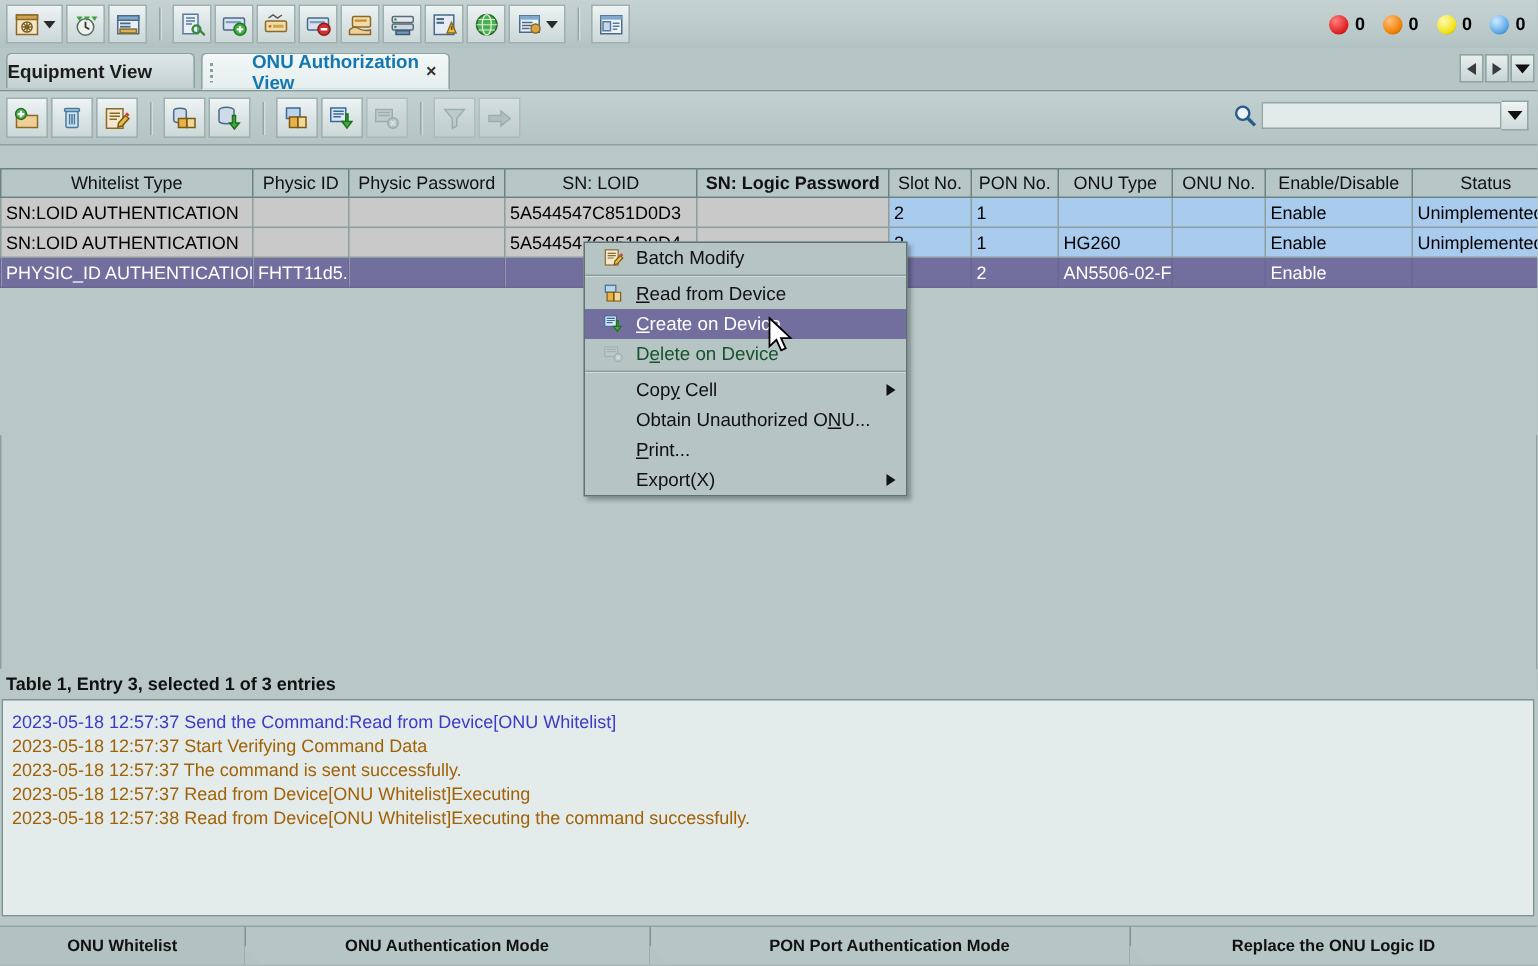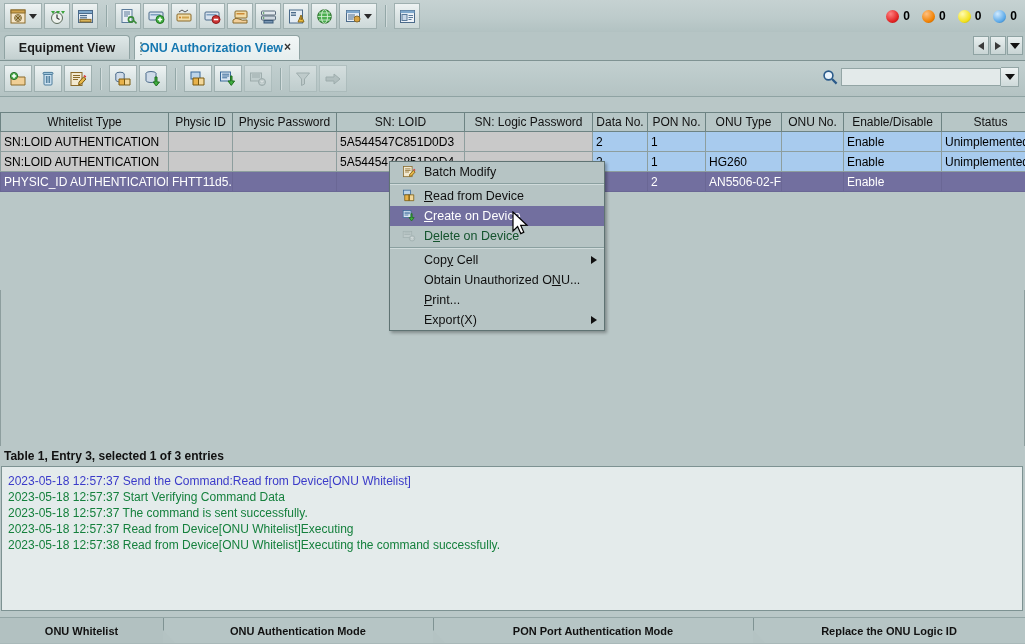--- a/index.html
+++ b/index.html
@@ -40,35 +40,35 @@
   .alarm .dot{width:13px;height:13px;border-radius:50%;display:block;}
   .alarm .cnt{font-size:12px;font-weight:bold;color:#000;}
 
   
   .tabstrip{
     position:absolute;left:0;top:32px;width:1025px;height:28px;
     background:#b6c5c5;border-bottom:1px solid #7f9393;
   }
   .tab{
     position:absolute;top:3px;height:24px;
-    display:flex;align-items:center;justify-content:center;
+    display:flex;align-items:center;
     box-sizing:border-box;font-size:12.5px;font-weight:bold;
     border:1px solid #8fa3a3;border-bottom:none;
     border-radius:4px 4px 0 0;
   }
   .tab.inactive{
     left:4px;width:126px;
     background:linear-gradient(to bottom,#dfe8e8,#c4d0d0);
     color:#1b1b1b;
   }
   .tab.active{
     left:134px;width:166px;height:25px;top:3px;
     background:linear-gradient(to bottom,#f2f7f7,#e6eeee);
     color:#1577b0;border-bottom:1px solid #e6eeee;
-    justify-content:flex-start;padding-left:5px;
+    justify-content:flex-start;padding-left:33px;
   }
   .tab.active .tab-close{
     position:absolute;right:8px;top:4px;font-size:12px;font-weight:bold;color:#333;
   }
   .tab-grip{position:absolute;left:5px;top:6px;width:2px;height:13px;
     background:repeating-linear-gradient(to bottom,#8aa0a0 0 2px,transparent 2px 4px);}
   .tab-nav{position:absolute;right:2px;top:4px;display:flex;gap:1px;}
   .tab-nav .nb{
     width:16px;height:19px;border:1px solid #8fa3a3;box-sizing:border-box;
     background:linear-gradient(to bottom,#e8efef,#c8d4d4);
@@ -172,21 +172,21 @@
     position:absolute;left:0;top:446px;width:1025px;height:19px;
     font-size:12px;font-weight:bold;color:#111;
     display:flex;align-items:center;padding-left:4px;background:#b9c7c7;
     box-sizing:border-box;
   }
   .logpane{
     position:absolute;left:1px;top:466px;width:1022px;height:145px;
     background:#e4ebeb;border:1px solid #7d9292;box-sizing:border-box;
     padding:6px 6px 0 6px;overflow:hidden;
   }
-  .logline{font-size:12px;line-height:16px;color:#15803d;white-space:nowrap;}
+  .logline{font-size:12px;line-height:16px;color:#a16207;white-space:nowrap;}
   .logline.first{color:#3b3bc9;}
 
   
   .bottombar{
     position:absolute;left:0;bottom:0;width:1025px;height:26px;background:#b4c3c3;
     border-top:1px solid #93a5a5;
   }
   .btab{
     position:absolute;top:0;height:25px;
     display:flex;align-items:center;justify-content:center;
@@ -468,22 +468,22 @@
 
   <div class="table-wrap">
     <div class="filler"></div>
     <table class="grid">
       <thead>
         <tr id="hdr-row">
             <th style="width: 168px;">Whitelist Type</th>
             <th style="width: 64px;">Physic ID</th>
             <th style="width: 104px;">Physic Password</th>
             <th style="width: 128px;">SN: LOID</th>
-            <th style="width: 128px;">SN: Logic Password</th>
-            <th style="width: 55px;">Data No.</th>
+            <th style="width: 128px; font-weight: bold;">SN: Logic Password</th>
+            <th style="width: 55px;">Slot No.</th>
             <th style="width: 58px;">PON No.</th>
             <th style="width: 76px;">ONU Type</th>
             <th style="width: 62px;">ONU No.</th>
             <th style="width: 98px;">Enable/Disable</th>
             <th style="width: 98px;">Status</th>
           </tr>
       </thead>
       <tbody id="tbody">
           <tr class="row-normal">
             <td>SN:LOID AUTHENTICATION</td>

